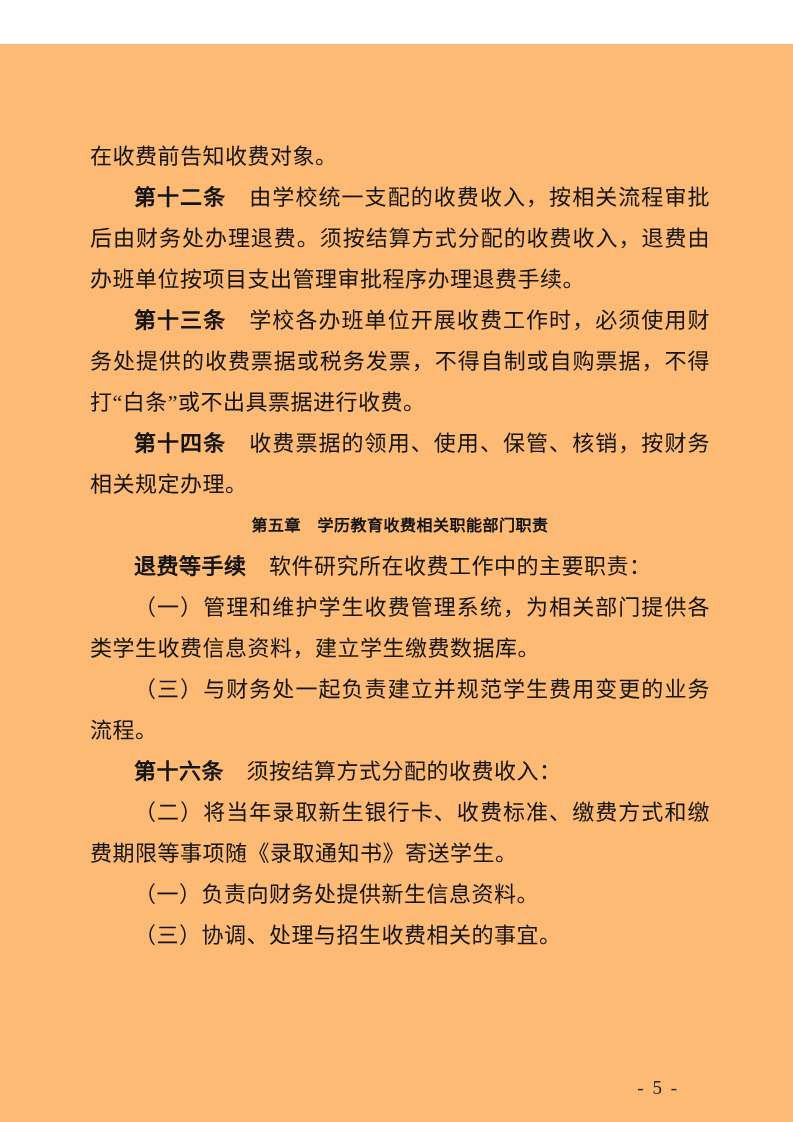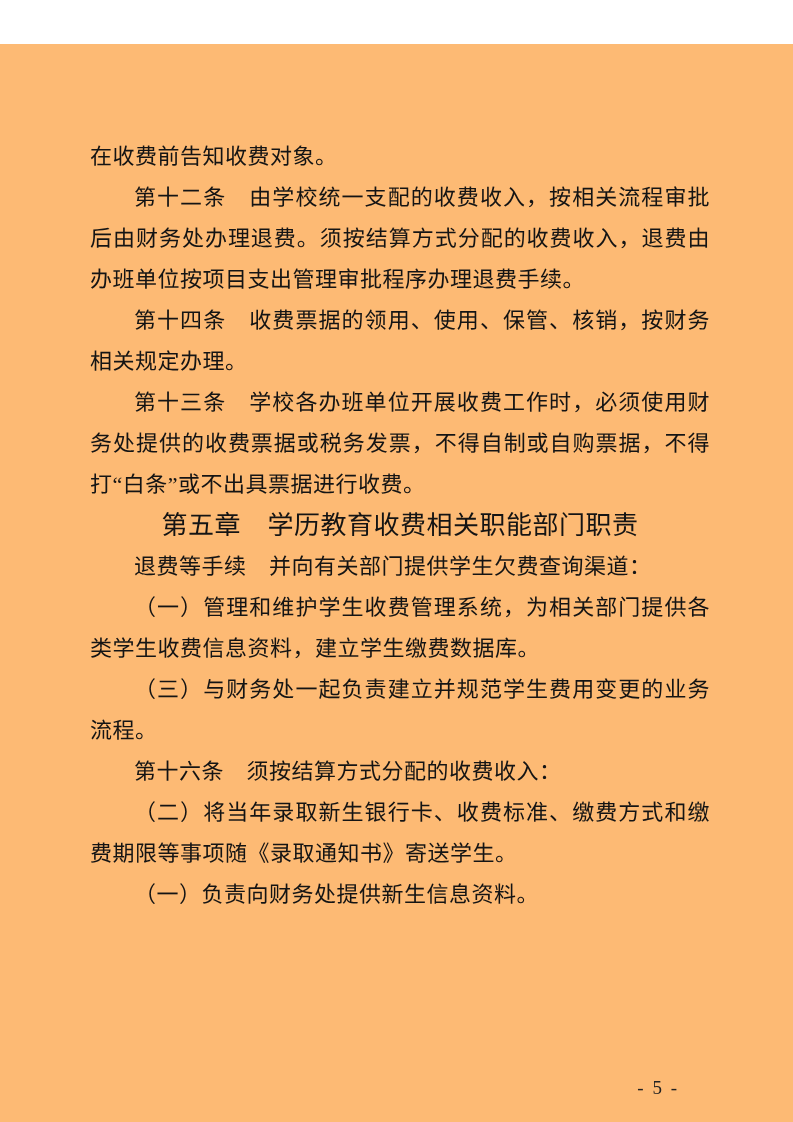--- a/index.html
+++ b/index.html
@@ -29,52 +29,53 @@
     text-align: justify;
     text-justify: inter-character;
     letter-spacing: 0.5px;
   }
   .para.indent {
     text-indent: 2em;
   }
   .heading {
     margin: 0;
     font-family: "Liberation Sans", "DejaVu Sans", sans-serif;
-    font-size: 26px;
+    font-size: 16px;
     line-height: 41px;
     font-weight: 700;
     text-align: center;
     letter-spacing: 0.5px;
   }
   .article-no {
     font-family: "Liberation Sans", "DejaVu Sans", sans-serif;
-    font-weight: 400;
+    font-weight: 700;
   }
   .page-number {
     position: absolute;
     top: 1032px;
     right: 114px;
     font-family: "Liberation Serif", "DejaVu Serif", serif;
     font-size: 19px;
     line-height: 24px;
     color: #222222;
     letter-spacing: 2px;
   }
 </style>
 </head>
 <body>
 
 <div class="page">
   <main class="doc-body">
       <p class="para"><span>在收费前告知收费对象。</span></p>
       <p class="para indent"><b class="article-no">第十二条</b><span>　由学校统一支配的收费收入，按相关流程审批后由财务处办理退费。须按结算方式分配的收费收入，退费由办班单位按项目支出管理审批程序办理退费手续。</span></p>
+      <p class="para indent"><b class="article-no">第十三条</b><span>　学校各办班单位开展收费工作时，必须使用财务处提供的收费票据或税务发票，不得自制或自购票据，不得打“白条”或不出具票据进行收费。</span></p>
       <p class="para indent"><b class="article-no">第十四条</b><span>　收费票据的领用、使用、保管、核销，按财务相关规定办理。</span></p>
-      <p class="para indent"><b class="article-no">第十三条</b><span>　学校各办班单位开展收费工作时，必须使用财务处提供的收费票据或税务发票，不得自制或自购票据，不得打“白条”或不出具票据进行收费。</span></p>
       <p class="heading"><b class="article-no">第五章　学历教育收费相关职能部门职责</b></p>
-      <p class="para indent"><b class="article-no">退费等手续</b><span>　并向有关部门提供学生欠费查询渠道：</span></p>
+      <p class="para indent"><b class="article-no">退费等手续</b><span>　软件研究所在收费工作中的主要职责：</span></p>
       <p class="para indent"><span>（一）管理和维护学生收费管理系统，为相关部门提供各类学生收费信息资料，建立学生缴费数据库。</span></p>
       <p class="para indent"><span>（三）与财务处一起负责建立并规范学生费用变更的业务流程。</span></p>
       <p class="para indent"><b class="article-no">第十六条</b><span>　须按结算方式分配的收费收入：</span></p>
       <p class="para indent"><span>（二）将当年录取新生银行卡、收费标准、缴费方式和缴费期限等事项随《录取通知书》寄送学生。</span></p>
       <p class="para indent"><span>（一）负责向财务处提供新生信息资料。</span></p>
+      <p class="para indent"><span>（三）协调、处理与招生收费相关的事宜。</span></p>
     </main>
   <div class="page-number">- 5 -</div>
 </div>
 
 </body></html>

